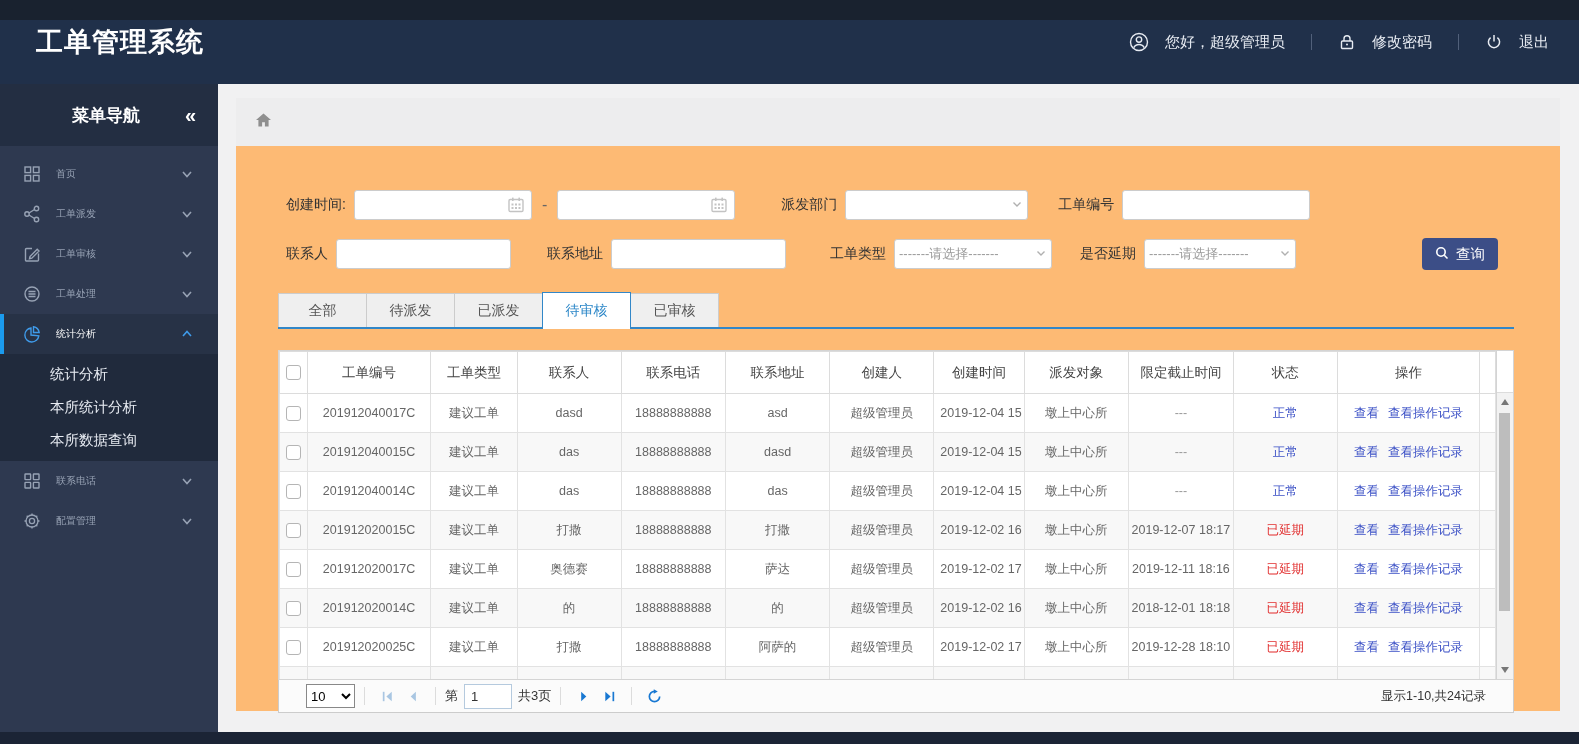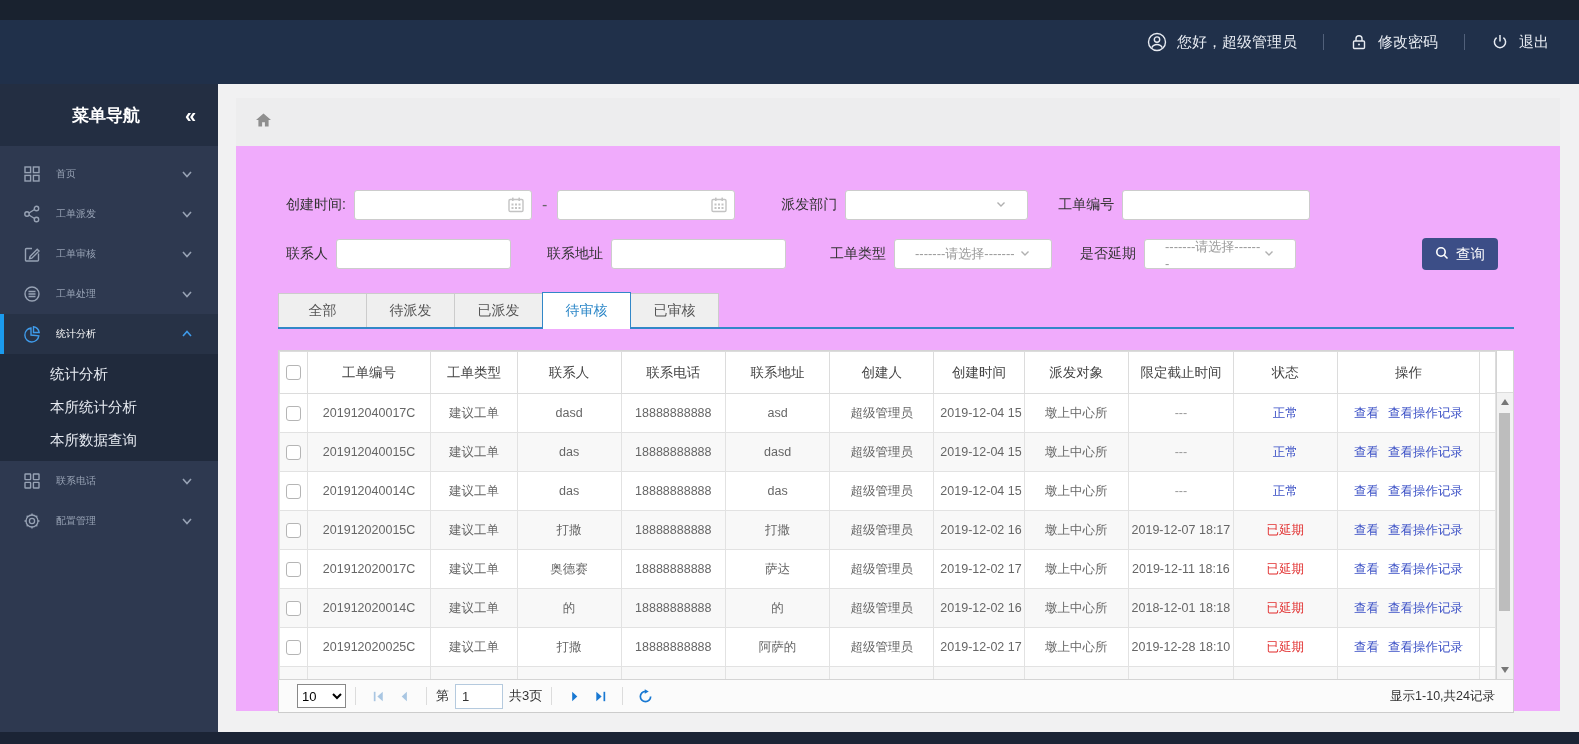--- a/index.html
+++ b/index.html
@@ -5,21 +5,21 @@
   * { margin:0; padding:0; box-sizing:border-box; }
   html,body { width:1579px; height:744px; overflow:hidden; }
   body { font-family:"Liberation Sans","DejaVu Sans",sans-serif; }
   .page { width:1579px; height:744px; display:flex; flex-direction:column; background:#f1f1f2; overflow:hidden; }
 
   
   .header { height:84px; background:#20304a; position:relative; display:flex; align-items:center; flex-shrink:0; }
   .header::before { content:''; position:absolute; top:0; left:0; right:0; height:20px; background:#19222f; }
   .app-title { color:#fff; font-size:27px; font-weight:bold; margin-left:36px; letter-spacing:1px; position:relative; z-index:1; }
   .header-right { margin-left:auto; margin-right:30px; display:flex; align-items:center; color:#e7ebf2; font-size:15px; position:relative; z-index:1; }
-  .header-right .hitem { display:flex; align-items:center; gap:10px; cursor:pointer; }
+  .header-right .hitem { display:flex; align-items:center; gap:16px; cursor:pointer; }
   .hdivider { width:1px; height:16px; background:#51607a; margin:0 26px; }
   .hicon svg { display:block; }
 
   
   .body { flex:1; display:flex; min-height:0; }
 
   
   .sidebar { width:218px; background:#2e3950; display:flex; flex-direction:column; flex-shrink:0; }
   .side-title { height:62px; background:#232e42; color:#fff; display:flex; align-items:center; justify-content:space-between; padding:0 22px 0 72px; font-size:17px; font-weight:bold; }
   .collapse { font-size:20px; color:#fff; cursor:pointer; line-height:1; }
@@ -34,32 +34,32 @@
   .nav-item.active::before { content:''; position:absolute; left:0; top:0; bottom:0; width:4px; background:#1b9bee; }
   .nav-item.active .nav-icon, .nav-item.active .nav-caret { color:#3f9bea; }
   .nav-item.active .nav-caret svg { transform:rotate(180deg); }
   .submenu { background:#202a3c; padding:4px 0; }
   .submenu-item { height:33px; line-height:33px; padding-left:50px; color:#e8ecf3; font-size:14.5px; cursor:pointer; }
   .submenu-item.selected { background:#5b6488; color:#fff; }
 
   
   .main { flex:1; padding:14px 19px 0 18px; display:flex; flex-direction:column; min-width:0; background:#f1f1f2; }
   .breadcrumb { height:48px; background:#ededee; display:flex; align-items:center; padding:0 18px; flex-shrink:0; }
-  .panel { background:#f0abfc; height:565px; flex-shrink:0; }
+  .panel { background:#fdba74; height:565px; flex-shrink:0; }
 
   
   .filters { padding:44px 46px 0 50px; }
   .frow { display:flex; align-items:center; }
   .frow + .frow { margin-top:18px; }
   .flabel { font-size:14px; color:#333; white-space:nowrap; margin-right:8px; }
   .inp { height:30px; border:1px solid #ccc; border-radius:3px; background:#fff; position:relative; }
   .date-input { width:178px; }
   .cal-icon { position:absolute; right:6px; top:5px; color:#c3c3c3; }
   .range-sep { margin:0 10px; color:#666; }
-  .sel { height:30px; border:1px solid #ccc; border-radius:3px; background:#fff; display:flex; align-items:center; justify-content:space-between; padding:0 20px; color:#999; font-size:13px; cursor:pointer; }
+  .sel { height:30px; border:1px solid #ccc; border-radius:3px; background:#fff; display:flex; align-items:center; justify-content:space-between; padding:0 4px; color:#999; font-size:13px; cursor:pointer; }
   .sel .chev { color:#b0b0b0; }
   .ml46 { margin-left:46px; } .ml36 { margin-left:36px; } .ml30 { margin-left:30px; } .ml28 { margin-left:28px; } .ml44 { margin-left:44px; }
   .w183 { width:183px; } .w188 { width:188px; } .w175 { width:175px; } .w158 { width:158px; } .w152 { width:152px; }
   .btn-search { margin-left:auto; margin-right:16px; width:76px; height:32px; background:#3c4e87; border:none; border-radius:4px; color:#fff; font-size:14.5px; display:flex; align-items:center; justify-content:center; gap:7px; cursor:pointer; font-family:inherit; }
 
   
   .tabs { margin:22px 46px 0 42px; display:flex; border-bottom:2px solid #3287c8; height:37px; align-items:flex-end; }
   .tab { width:89px; height:34px; background:#efefef; border:1px solid #ccc; border-bottom:none; margin-right:-1px; display:flex; align-items:center; justify-content:center; font-size:14px; color:#555; cursor:pointer; }
   .tab.active { background:#fff; border:1px solid #3287c8; border-bottom:none; color:#2c87c8; height:37px; margin-bottom:-2px; z-index:2; position:relative; }
 
@@ -79,35 +79,36 @@
 
   
   .rail { width:17px; border-left:1px solid #d4d4d4; display:flex; flex-direction:column; flex-shrink:0; }
   .rail-head { height:42px; border-bottom:1px solid #dcdcdc; background:#fff; }
   .rail-track { flex:1; background:#f2f2f2; position:relative; }
   .arr-up { position:absolute; top:6px; left:4px; width:0; height:0; border-left:4px solid transparent; border-right:4px solid transparent; border-bottom:6px solid #777; }
   .arr-down { position:absolute; bottom:6px; left:4px; width:0; height:0; border-left:4px solid transparent; border-right:4px solid transparent; border-top:6px solid #777; }
   .thumb { position:absolute; top:20px; left:2px; width:11px; height:198px; background:#bdbdbd; cursor:pointer; }
 
   
-  .pager { margin:0 46px 0 42px; height:33px; border:1px solid #ccc; border-top:none; background:#fbfbfb; display:flex; align-items:center; padding:0 18px; font-size:13px; color:#333; }
+  .pager { margin:0 46px 0 42px; height:33px; border:1px solid #ccc; border-top:none; background:#fbfbfb; display:flex; align-items:center; padding:0 27px; font-size:13px; color:#333; }
   .pager select { width:49px; height:24px; font-size:13px; font-family:inherit; border:1px solid #888; background:#fff; }
   .pd { width:1px; height:18px; background:#dcdcdc; margin:0 9px; }
   .pbtn { width:18px; height:18px; display:flex; align-items:center; justify-content:center; cursor:pointer; margin:0 4px; }
   .page-input { width:48px; height:25px; border:1px solid #b5cade; margin:0 6px; padding-left:6px; font-size:13px; font-family:inherit; color:#333; }
   .pager-summary { margin-left:auto; font-size:12.5px; color:#333; }
 
   .footer-strip { height:12px; background:#1b2435; flex-shrink:0; }
 </style>
 </head>
 <body>
 
 <div class="page">
 
   <div class="header">
+    <div class="app-title">工单管理系统</div>
     <div class="header-right">
       <div class="hitem">
         <span class="hicon">
           <svg width="20" height="20" viewBox="0 0 20 20" fill="none" stroke="#e7ebf2" stroke-width="1.4">
             <circle cx="10" cy="10" r="8.5"></circle>
               <circle cx="10" cy="7.6" r="2.7"></circle>
               <path d="M4.8 15.6 a5.6 5 0 0 1 10.4 0"></path>
           </svg>
         </span>
         <span>您好，超级管理员</span>

